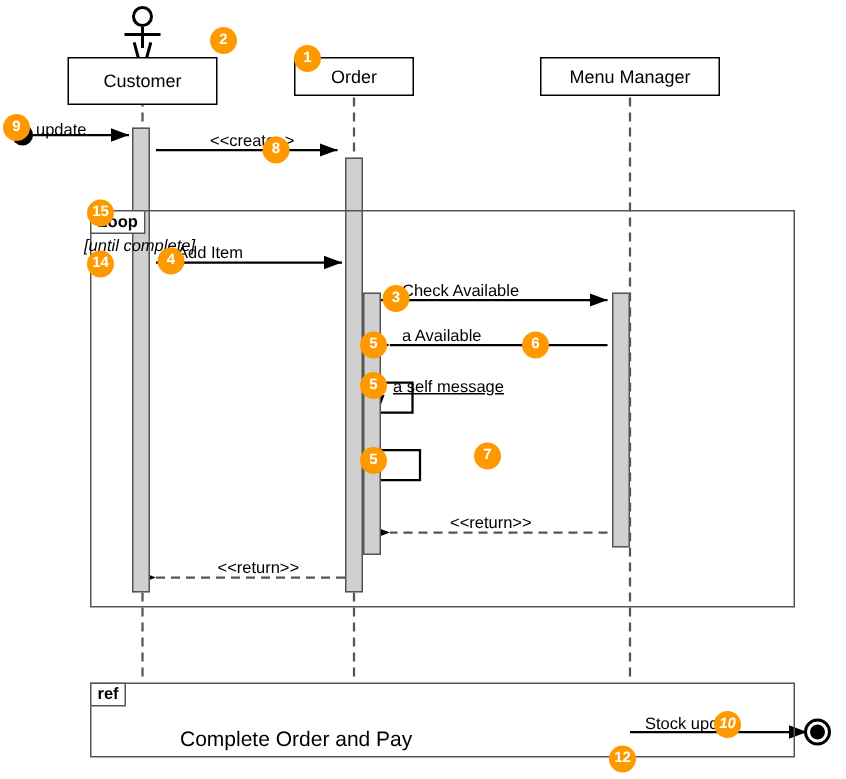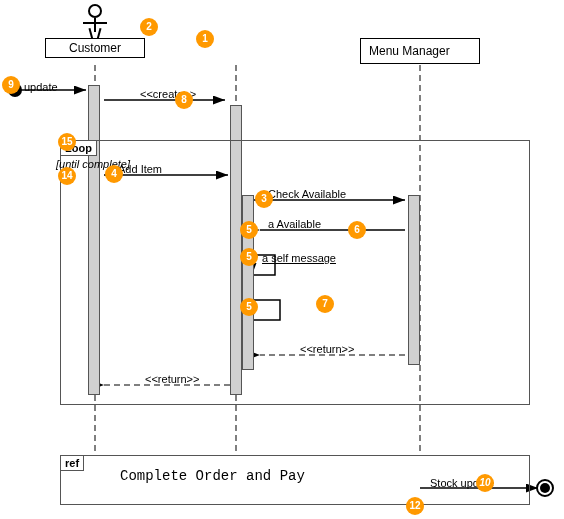--- a/index.html
+++ b/index.html
@@ -162,26 +162,29 @@
     <div style="position:relative;top:-10px;">
       <div style="width:24px;height:2px;background:#000;margin:0 auto;"></div>
     </div>
 
     <div style="position:relative;display:flex;justify-content:center;gap:6px;top:-6px;">
       <div style="width:2px;height:12px;background:#000;transform:rotate(-15deg);"></div>
       <div style="width:2px;height:12px;background:#000;transform:rotate(15deg);"></div>
     </div>
   </div>
 
-  <div class="actor-box" style="left:45px;top:38px;width:100px;height:20px;display:flex;align-items:center;justify-content:center;">
+  <div class="actor-box" style="left:45px;top:38px;width:100px;height:32px;display:flex;align-items:center;justify-content:center;">
     <span>Customer</span>
   </div>
 
-
-  <div class="actor-box" style="left:360px;top:38px;width:120px;height:26px;display:flex;align-items:center;">
+  <div class="actor-box" style="left:196px;top:38px;width:80px;height:26px;display:flex;align-items:center;justify-content:center;">
+    <span>Order</span>
+  </div>
+
+  <div class="actor-box" style="left:360px;top:38px;width:120px;height:26px;display:flex;align-items:center;justify-content:center;">
     <span>Menu Manager</span>
   </div>
 
   <div class="filled-circle" style="left:8px;top:83px;"></div>
 
   <div class="label" style="left:24px;top:81px;">update</div>
 
   <div class="badge" style="left:2px;top:76px;">9</div>
 
   <div class="activation" style="left:88px;top:85px;width:12px;height:310px;"></div>
@@ -195,21 +198,21 @@
   <div class="frame" style="left:60px;top:140px;width:470px;height:265px;">
   </div>
 
   <div class="frame-label" style="left:60px;top:140px;">Loop</div>
 
   <div class="condition-label" style="left:56px;top:158px;">[until complete]</div>
 
   <div class="frame" style="left:60px;top:455px;width:470px;height:50px;">
   </div>
   <div class="frame-label" style="left:60px;top:455px;">ref</div>
-  <div class="label" style="left:120px;top:468px;font-size:14px;font-weight:normal;font-family:Liberation Mono, monospace;">Complete Order and Pay</div>
+  <div class="label" style="left:120px;top:484px;font-size:14px;font-weight:normal;">Complete Order and Pay</div>
 
   <div class="label" style="left:140px;top:88px;">&lt;&lt;create&gt;&gt;</div>
 
   <div class="label" style="left:118px;top:163px;">Add Item</div>
 
   <div class="label" style="left:268px;top:188px;">Check Available</div>
 
   <div class="label" style="left:268px;top:218px;">a Available</div>
 
   <div class="label" style="left:262px;top:252px;text-decoration:underline;">a self message</div>

